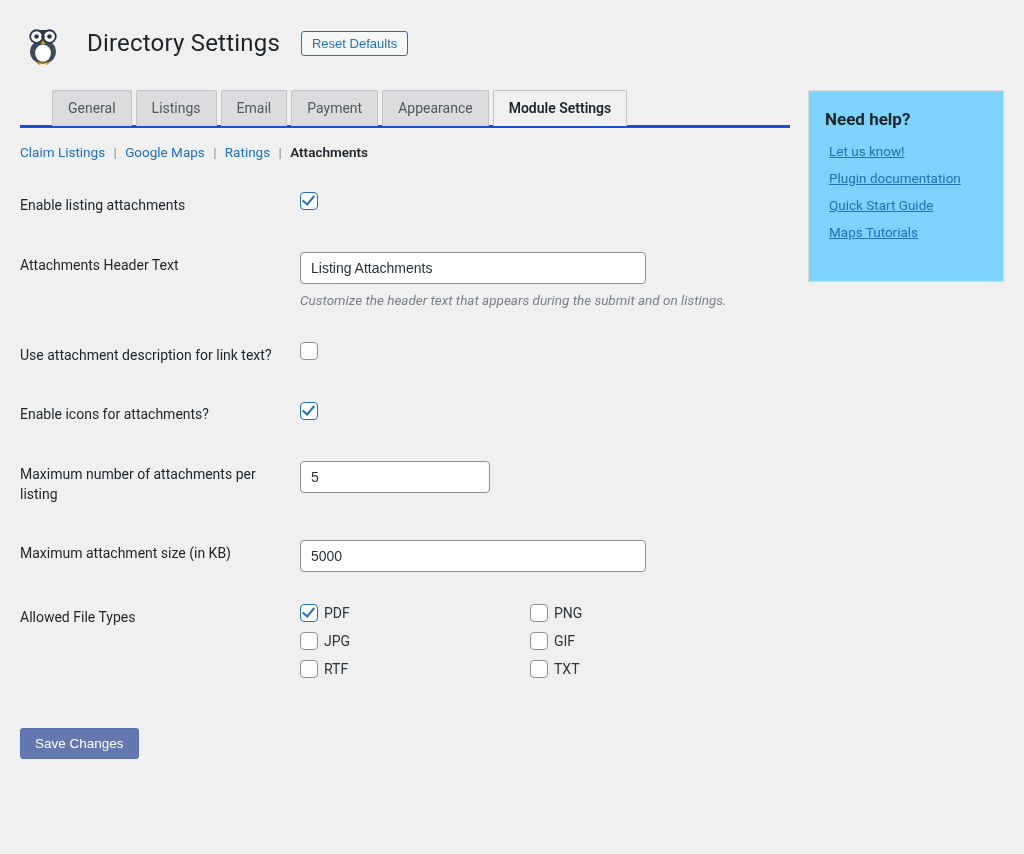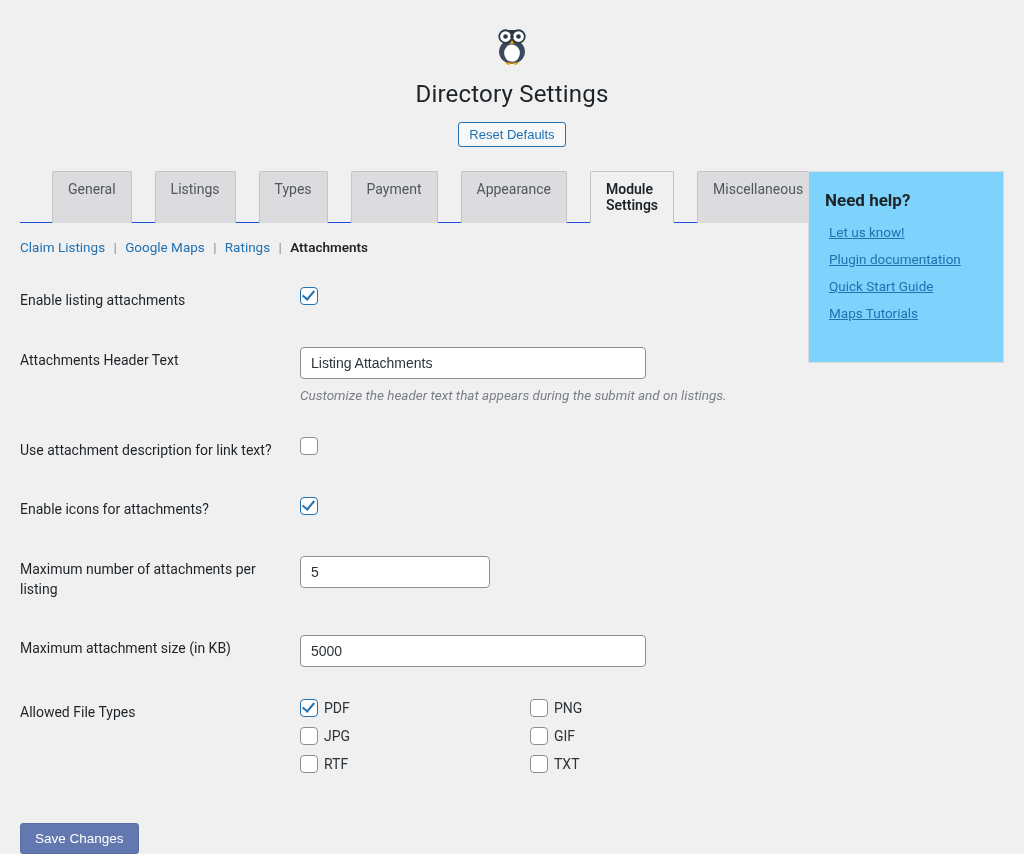--- a/index.html
+++ b/index.html
@@ -10,23 +10,22 @@
     font-family: -apple-system, BlinkMacSystemFont, "Segoe UI", Roboto, Helvetica, Arial, sans-serif;
     font-size: 14px;
     color: #2c3338;
   }
   .page { padding: 20px 20px 10px 20px; }
 
   
   .header-row {
     display: flex;
     align-items: center;
-    gap: 14px;
+    gap: 21px;
     margin-bottom: 24px;
-    flex-direction: column;
   }
   .logo-icon {
     width: 46px; height: 46px;
   }
   h1.page-title {
     margin: 0;
     font-size: 24px;
     font-weight: 400;
     color: #1d2327;
     letter-spacing: .2px;
@@ -66,22 +65,22 @@
   .help-links a {
     color: #2271b1;
     text-decoration: underline;
     font-size: 13.5px;
     cursor: pointer;
   }
 
   
   .tab-bar {
     display: flex;
-    gap: 23px;
-    border-bottom: 1px solid #1d4ed8;
+    gap: 4px;
+    border-bottom: 3px solid #1d4ed8;
     margin-bottom: 10px;
     padding-left: 32px;
   }
   .tab {
     padding: 9px 15px;
     background: #dcdcde;
     border: 1px solid #c3c4c7;
     border-bottom: none;
     margin-bottom: -1px;
     color: #50575e;
@@ -227,25 +226,24 @@
     <h1 class="page-title">Directory Settings</h1>
     <button class="reset-btn">Reset Defaults</button>
   </div>
 
   <div class="columns">
     <div class="main">
 
       <div class="tab-bar">
         <div class="tab">General</div>
         <div class="tab">Listings</div>
-        <div class="tab">Types</div>
+        <div class="tab">Email</div>
         <div class="tab">Payment</div>
         <div class="tab">Appearance</div>
         <div class="tab active">Module Settings</div>
-        <div class="tab">Miscellaneous</div>
       </div>
 
       <div class="subtabs">
         <a>Claim Listings</a>
         <span class="sep">|</span>
         <a>Google Maps</a>
         <span class="sep">|</span>
         <a>Ratings</a>
         <span class="sep">|</span>
         <span class="current">Attachments</span>

